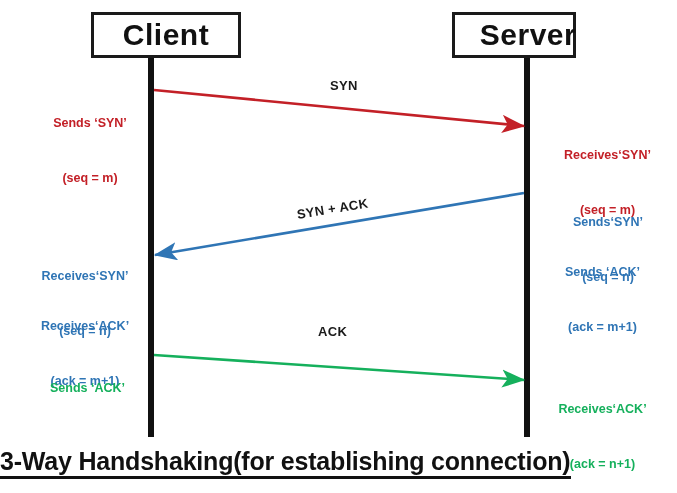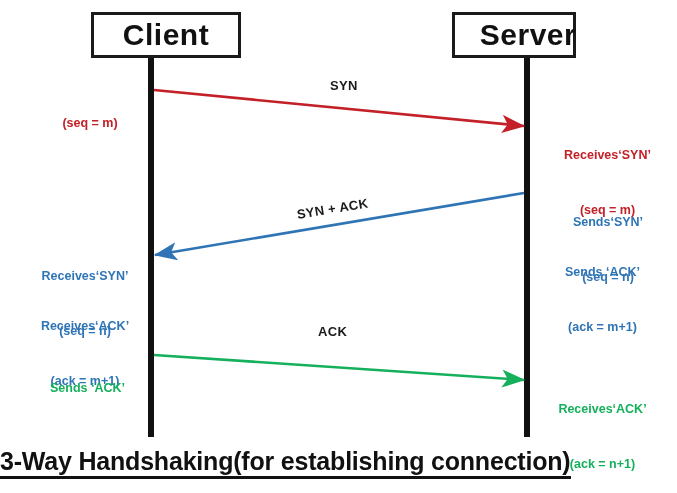--- a/index.html
+++ b/index.html
@@ -134,20 +134,21 @@
     <span>Server</span>
   </div>
 
   <div class="arrow-label" id="label-syn" style="left:330px; top:78px;">SYN</div>
 
   <div class="arrow-label" id="label-synack" style="left:297px; top:207px;">SYN + ACK</div>
 
   <div class="arrow-label" id="label-ack" style="left:318px; top:324px;">ACK</div>
 
   <div class="note center red" style="left:30px; top:78px; width:120px;">
+    <div>Sends ‘SYN’</div>
     <div>(seq = m)</div>
   </div>
 
   <div class="note center blue" style="left:20px; top:231px; width:130px;">
     <div>Receives‘SYN’</div>
     <div>(seq = n)</div>
   </div>
 
   <div class="note center blue" style="left:20px; top:281px; width:130px;">
     <div>Receives‘ACK’</div>

